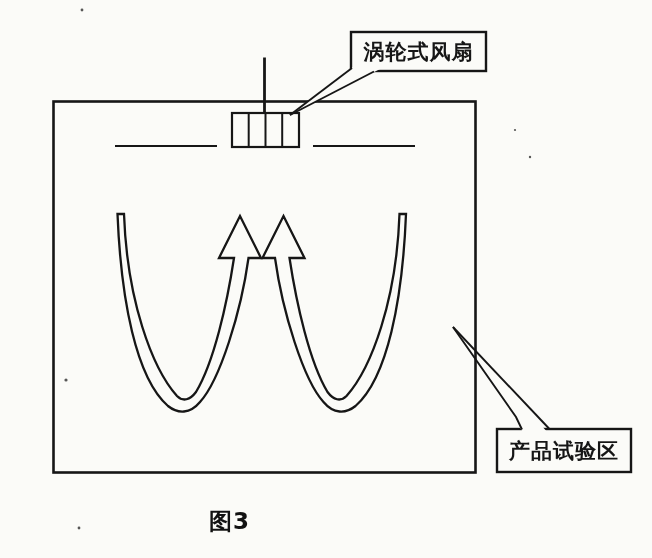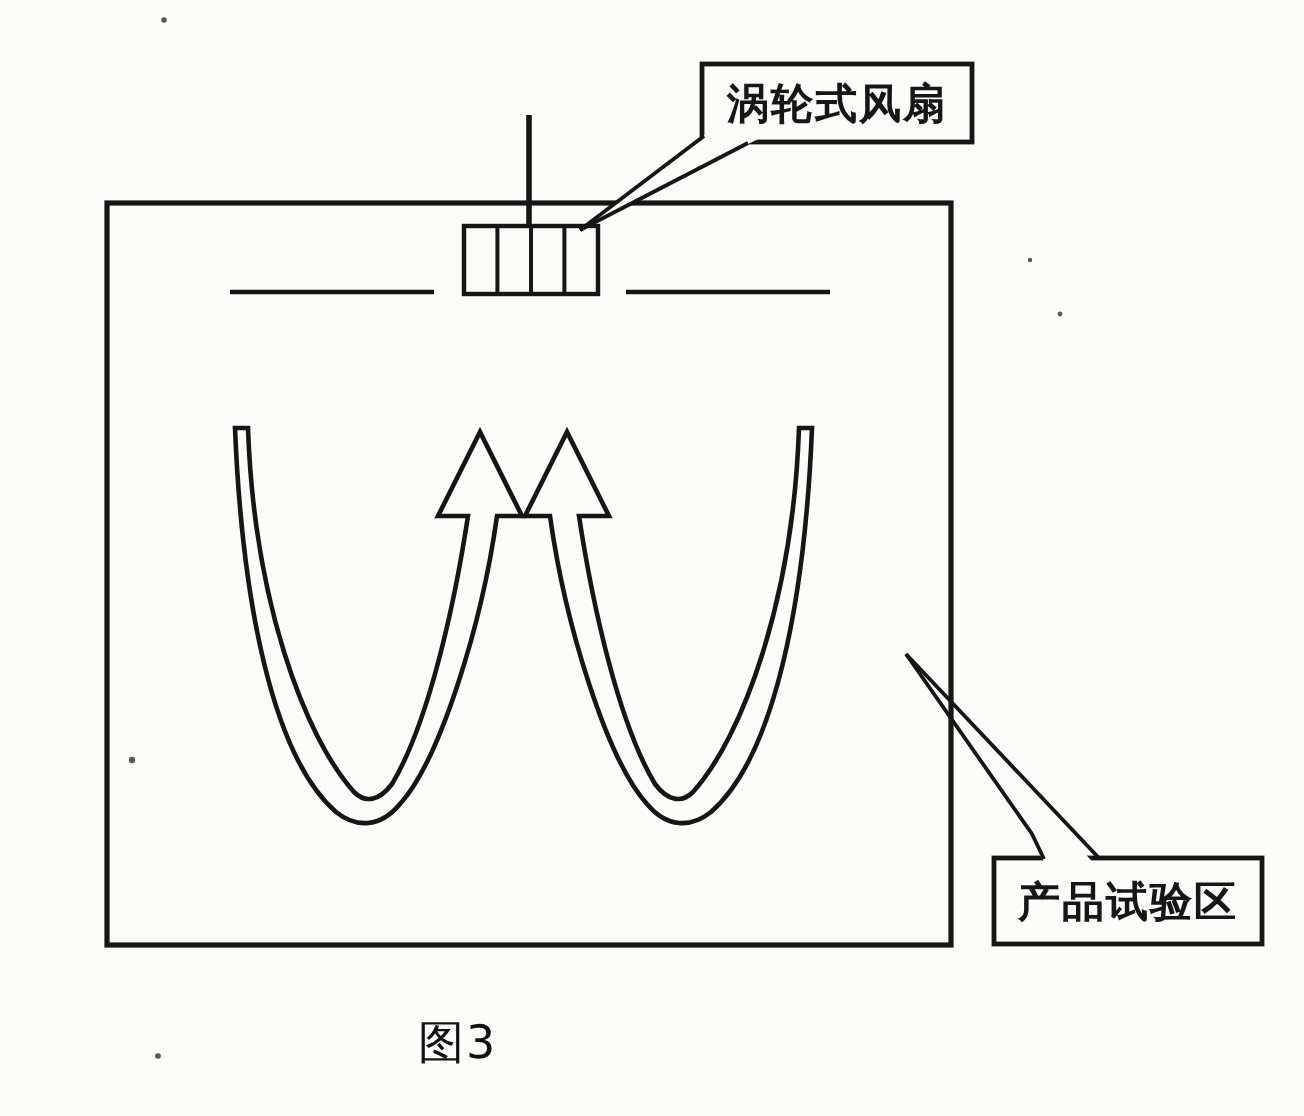--- a/index.html
+++ b/index.html
@@ -32,21 +32,21 @@
     pointer-events: none;
     white-space: nowrap;
   }
   .callout-text.fan   { left: 351px; top: 32px;  width: 135px; height: 39px; }
   .callout-text.area  { left: 497px; top: 429px; width: 134px; height: 43px; }
   .caption {
     position: absolute;
     left: 209px;
     top: 506px;
     display: inline-flex;
-    font-weight: normal;
+    font-weight: bold;
     font-size: 23px;
     color: #121212;
     letter-spacing: 1px;
     white-space: nowrap;
   }
 </style>
 </head>
 <body>
 
 <div class="stage">

